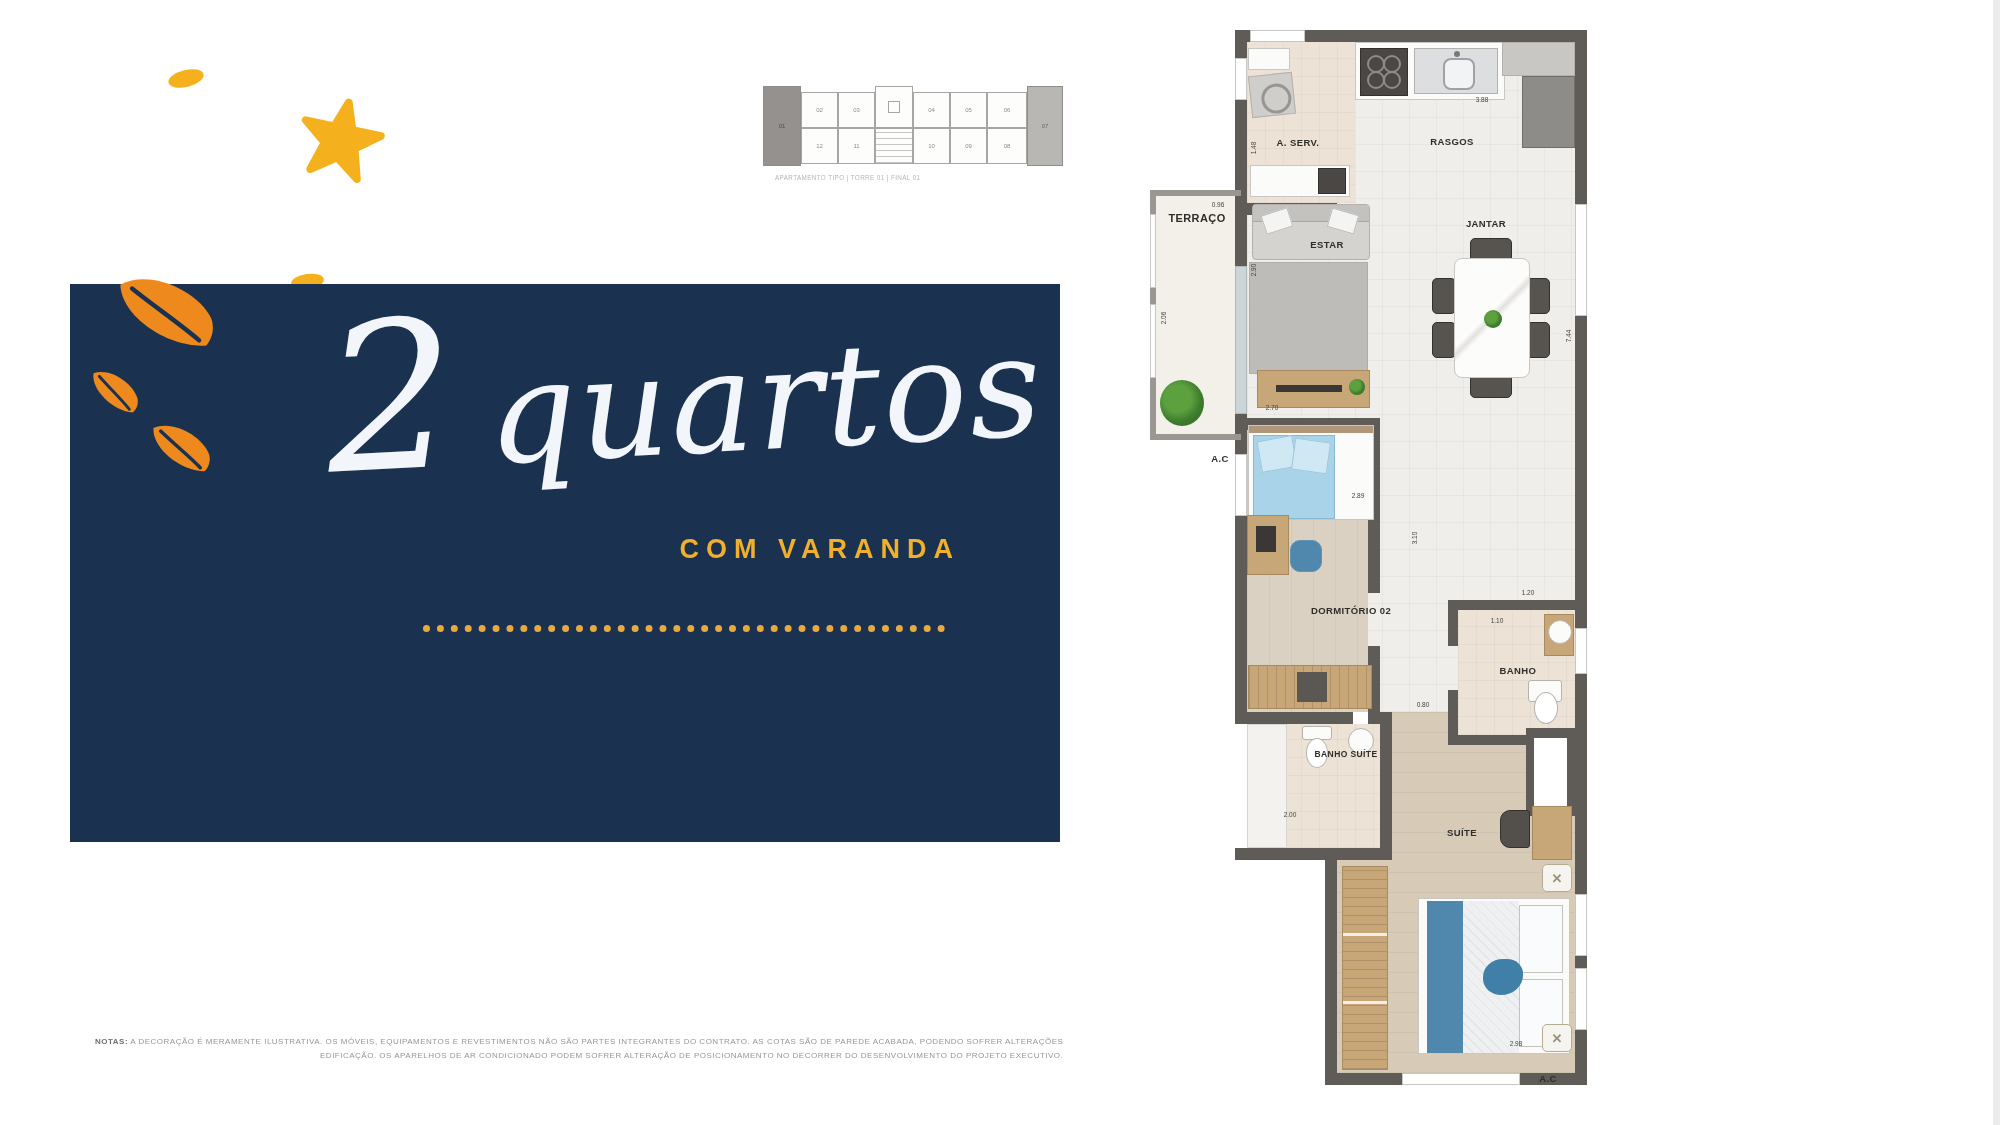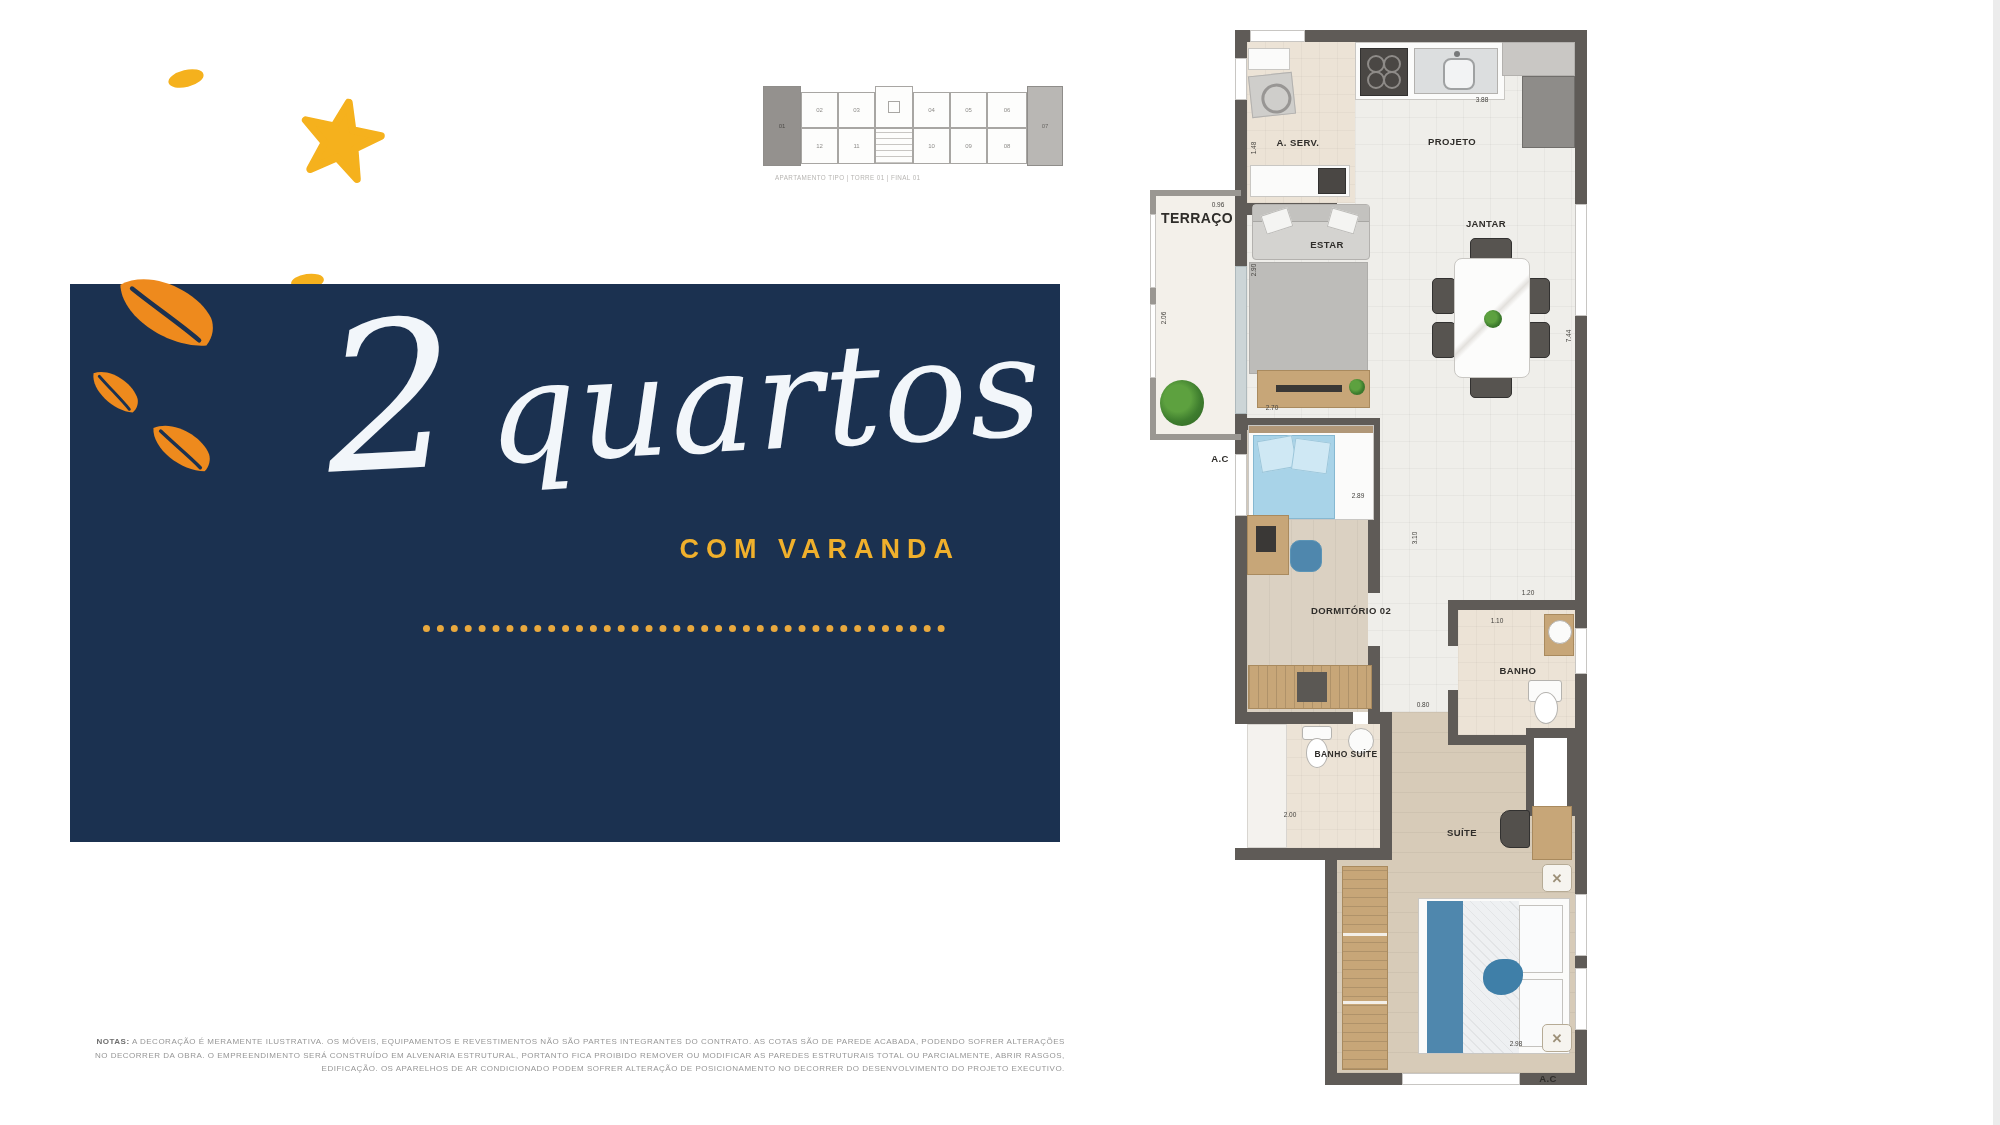--- a/index.html
+++ b/index.html
@@ -269,23 +269,23 @@
       <div style="position:absolute;left:8px;top:2px;width:36px;height:152px;background:#4f87ad;"></div>
       <div style="position:absolute;left:44px;top:2px;width:56px;height:152px;background:#eef0f2;
            background-image:repeating-linear-gradient(45deg,rgba(0,0,0,.05) 0 1px,transparent 1px 7px);"></div>
       <div style="position:absolute;right:6px;top:6px;width:42px;height:66px;background:#fafbfc;border:1px solid #c4c2be;"></div>
       <div style="position:absolute;right:6px;bottom:6px;width:42px;height:66px;background:#fafbfc;border:1px solid #c4c2be;"></div>
       <div style="position:absolute;left:64px;top:60px;width:40px;height:36px;border-radius:50% 40% 55% 45%;background:#3f7fa8;"></div>
     </div>
     <div class="furn pouf" style="left:392px;top:1006px;width:30px;height:28px;">✕</div>
 
     <span class="rlabel" style="left:148px;top:124px;">A. SERV.</span>
-    <span class="rlabel" style="left:302px;top:123px;">PROJETO</span>
+    <span class="rlabel" style="left:302px;top:123px;">RASGOS</span>
     <span class="rlabel" style="left:336px;top:205px;">JANTAR</span>
-    <span class="rlabel" style="left:47px;top:200px;font-size:14px;">TERRAÇO</span>
+    <span class="rlabel" style="left:47px;top:200px;font-size:11px;">TERRAÇO</span>
     <span class="rlabel" style="left:177px;top:226px;">ESTAR</span>
     <span class="rlabel" style="left:187px;top:592px;padding-left:28px;">DORMITÓRIO 02</span>
     <span class="rlabel" style="left:368px;top:652px;">BANHO</span>
     <span class="rlabel" style="left:196px;top:736px;font-size:8.5px;">BANHO SUÍTE</span>
     <span class="rlabel" style="left:312px;top:814px;">SUÍTE</span>
     <span class="rlabel" style="left:70px;top:440px;">A.C</span>
     <span class="rlabel" style="left:398px;top:1060px;">A.C</span>
 
     <span class="dim" style="left:332px;top:81px;">3.88</span>
     <span class="dim v" style="left:103px;top:130px;">1.48</span>
@@ -298,18 +298,17 @@
     <span class="dim" style="left:273px;top:686px;">0.80</span>
     <span class="dim v" style="left:418px;top:318px;">7.44</span>
     <span class="dim" style="left:378px;top:574px;">1.20</span>
     <span class="dim" style="left:347px;top:602px;">1.10</span>
     <span class="dim" style="left:140px;top:796px;">2.00</span>
     <span class="dim" style="left:366px;top:1025px;">2.98</span>
   </div>
 
   <div id="disclaimer">
     <div class="dl"><span class="notas">NOTAS:</span> <span>A DECORAÇÃO É MERAMENTE ILUSTRATIVA. OS MÓVEIS, EQUIPAMENTOS E REVESTIMENTOS NÃO SÃO PARTES INTEGRANTES DO CONTRATO. AS COTAS SÃO DE PAREDE ACABADA, PODENDO SOFRER ALTERAÇÕES</span></div>
-    <div class="dl">NO DECORRER DA OBRA. O EMPREENDIMENTO SERÁ CONSTRUÍDO EM ALVENARIA ESTRUTURAL, PORTANTO FICA PROIBIDO REMOVER OU MODIFICAR AS PAREDES ESTRUTURAIS TOTAL OU PARCIALMENTE, ABRIR RASGOS,</div>
     <div class="dl">EDIFICAÇÃO. OS APARELHOS DE AR CONDICIONADO PODEM SOFRER ALTERAÇÃO DE POSICIONAMENTO NO DECORRER DO DESENVOLVIMENTO DO PROJETO EXECUTIVO.</div>
   </div>
 
   <div class="abs" style="left:1993px;top:0;width:7px;height:1125px;background:#ececec;"></div>
 </div>
 
 </body></html>

